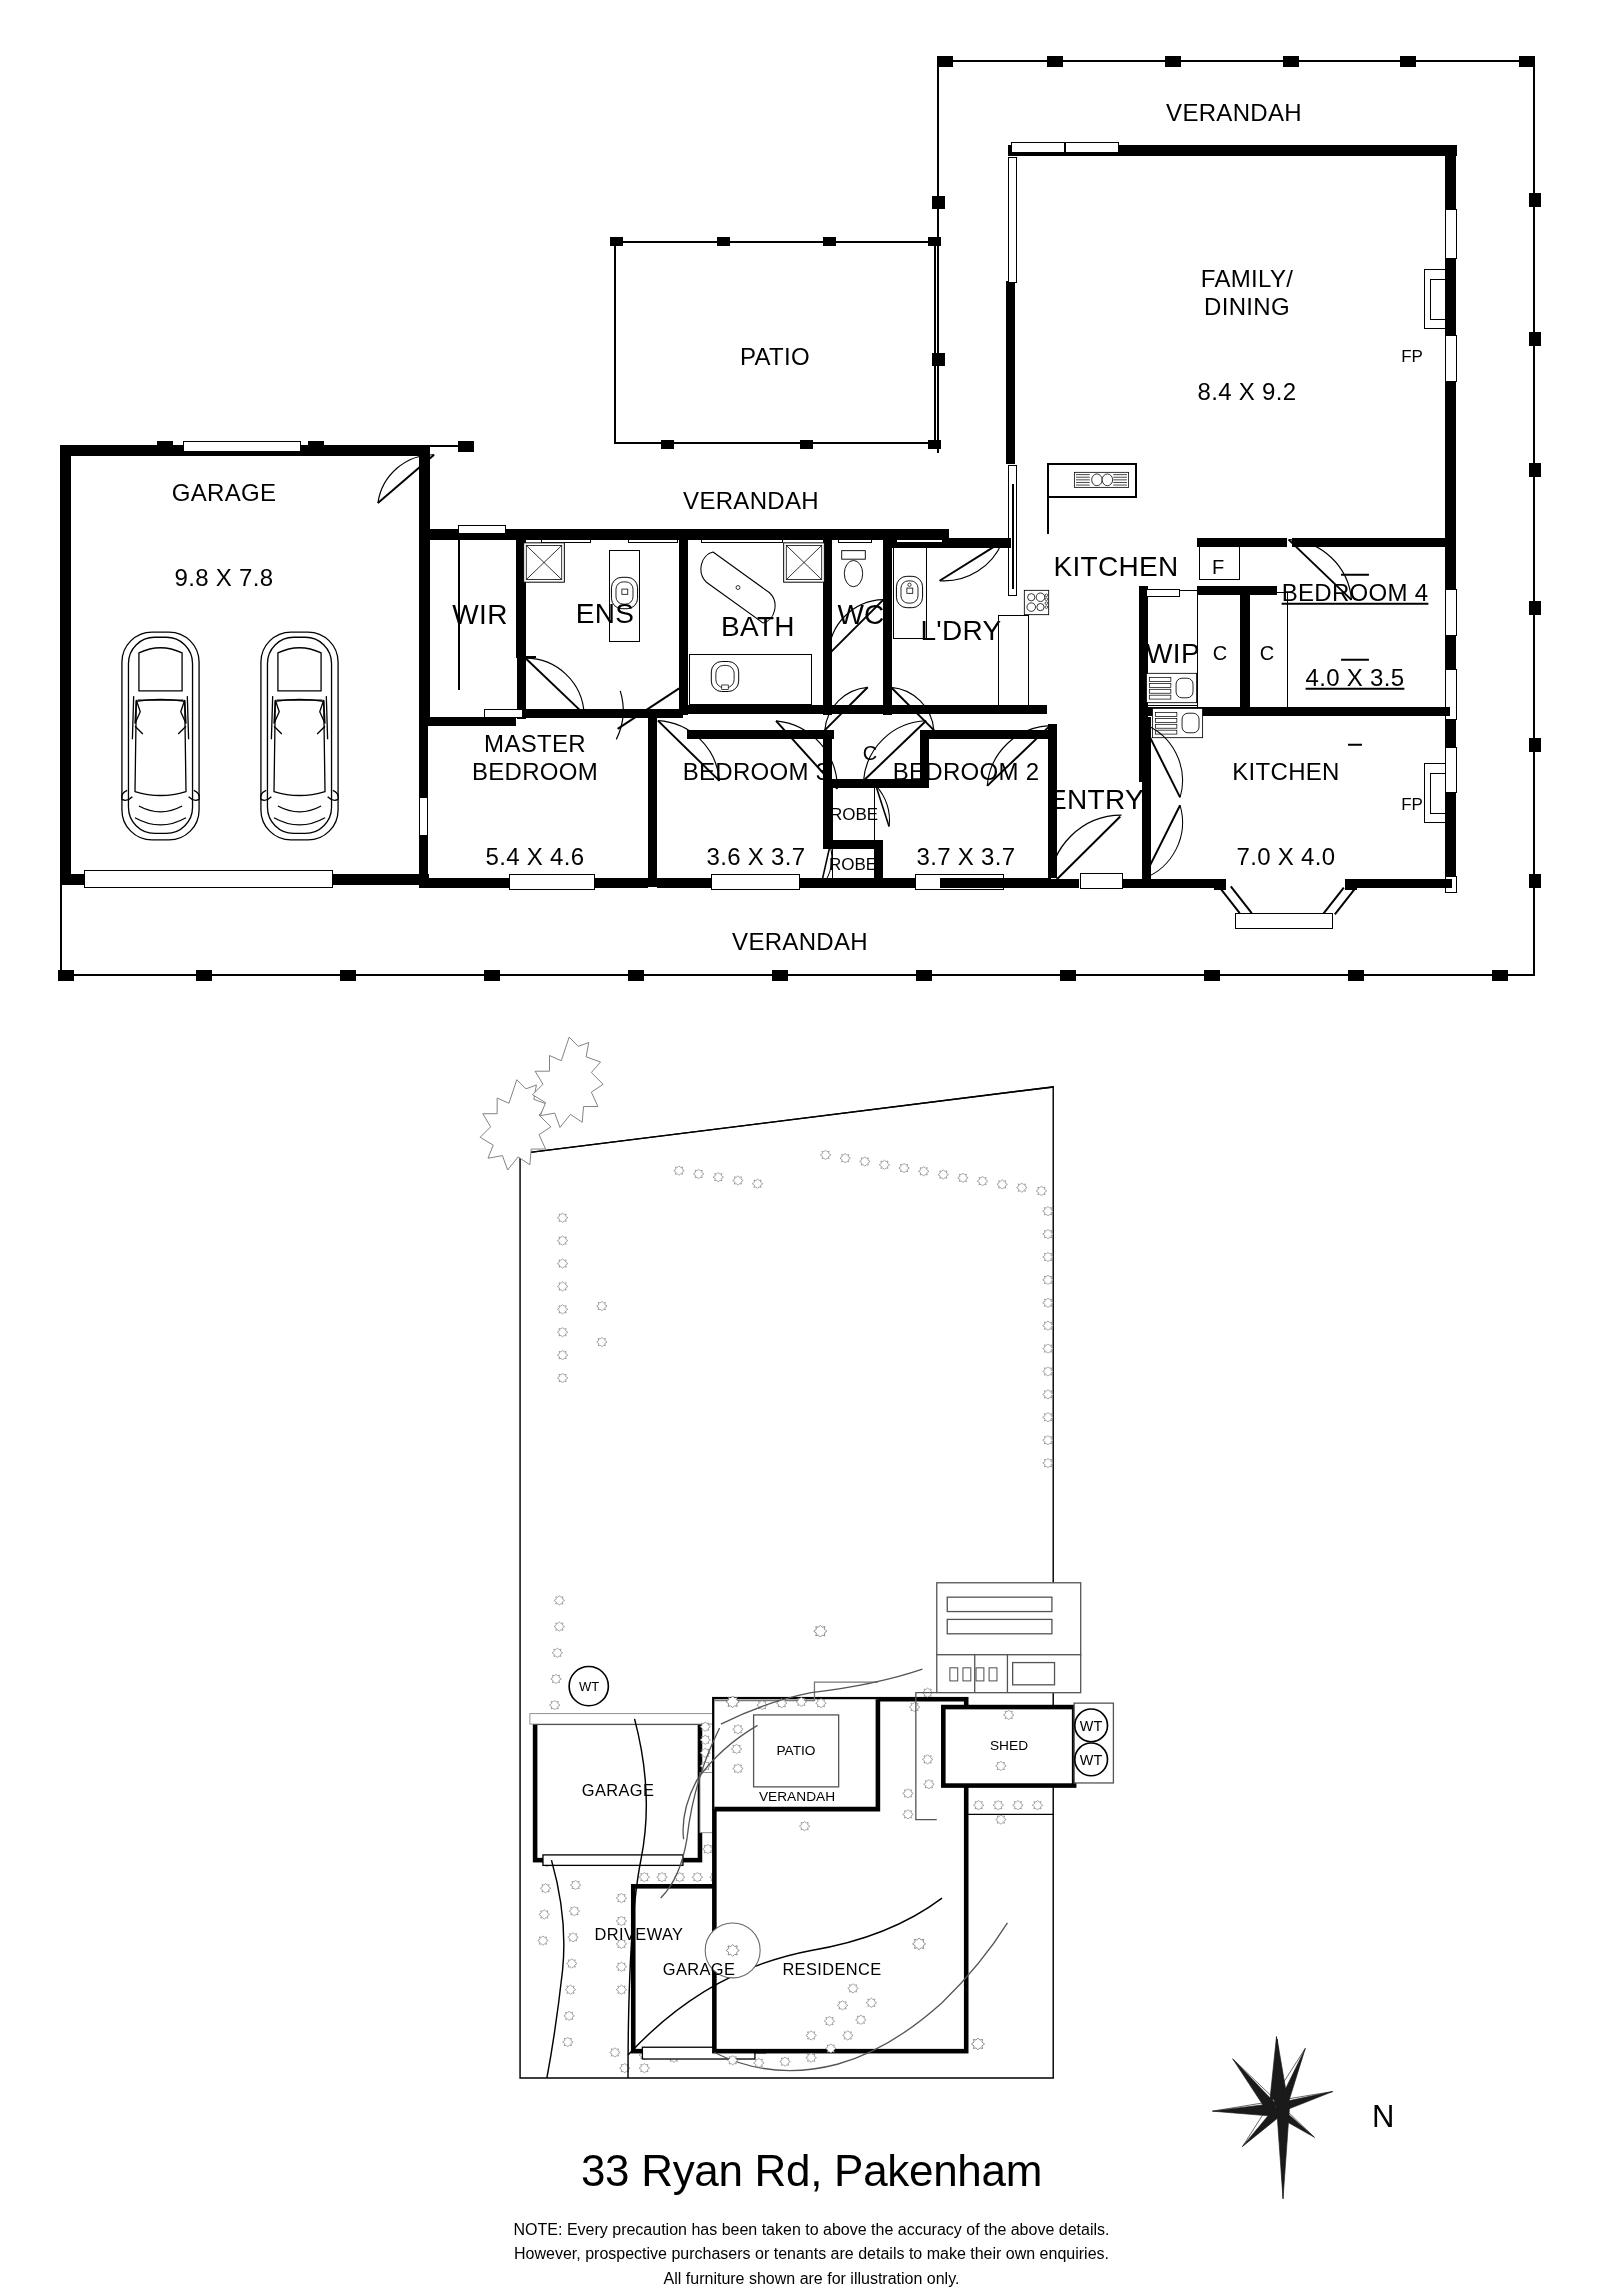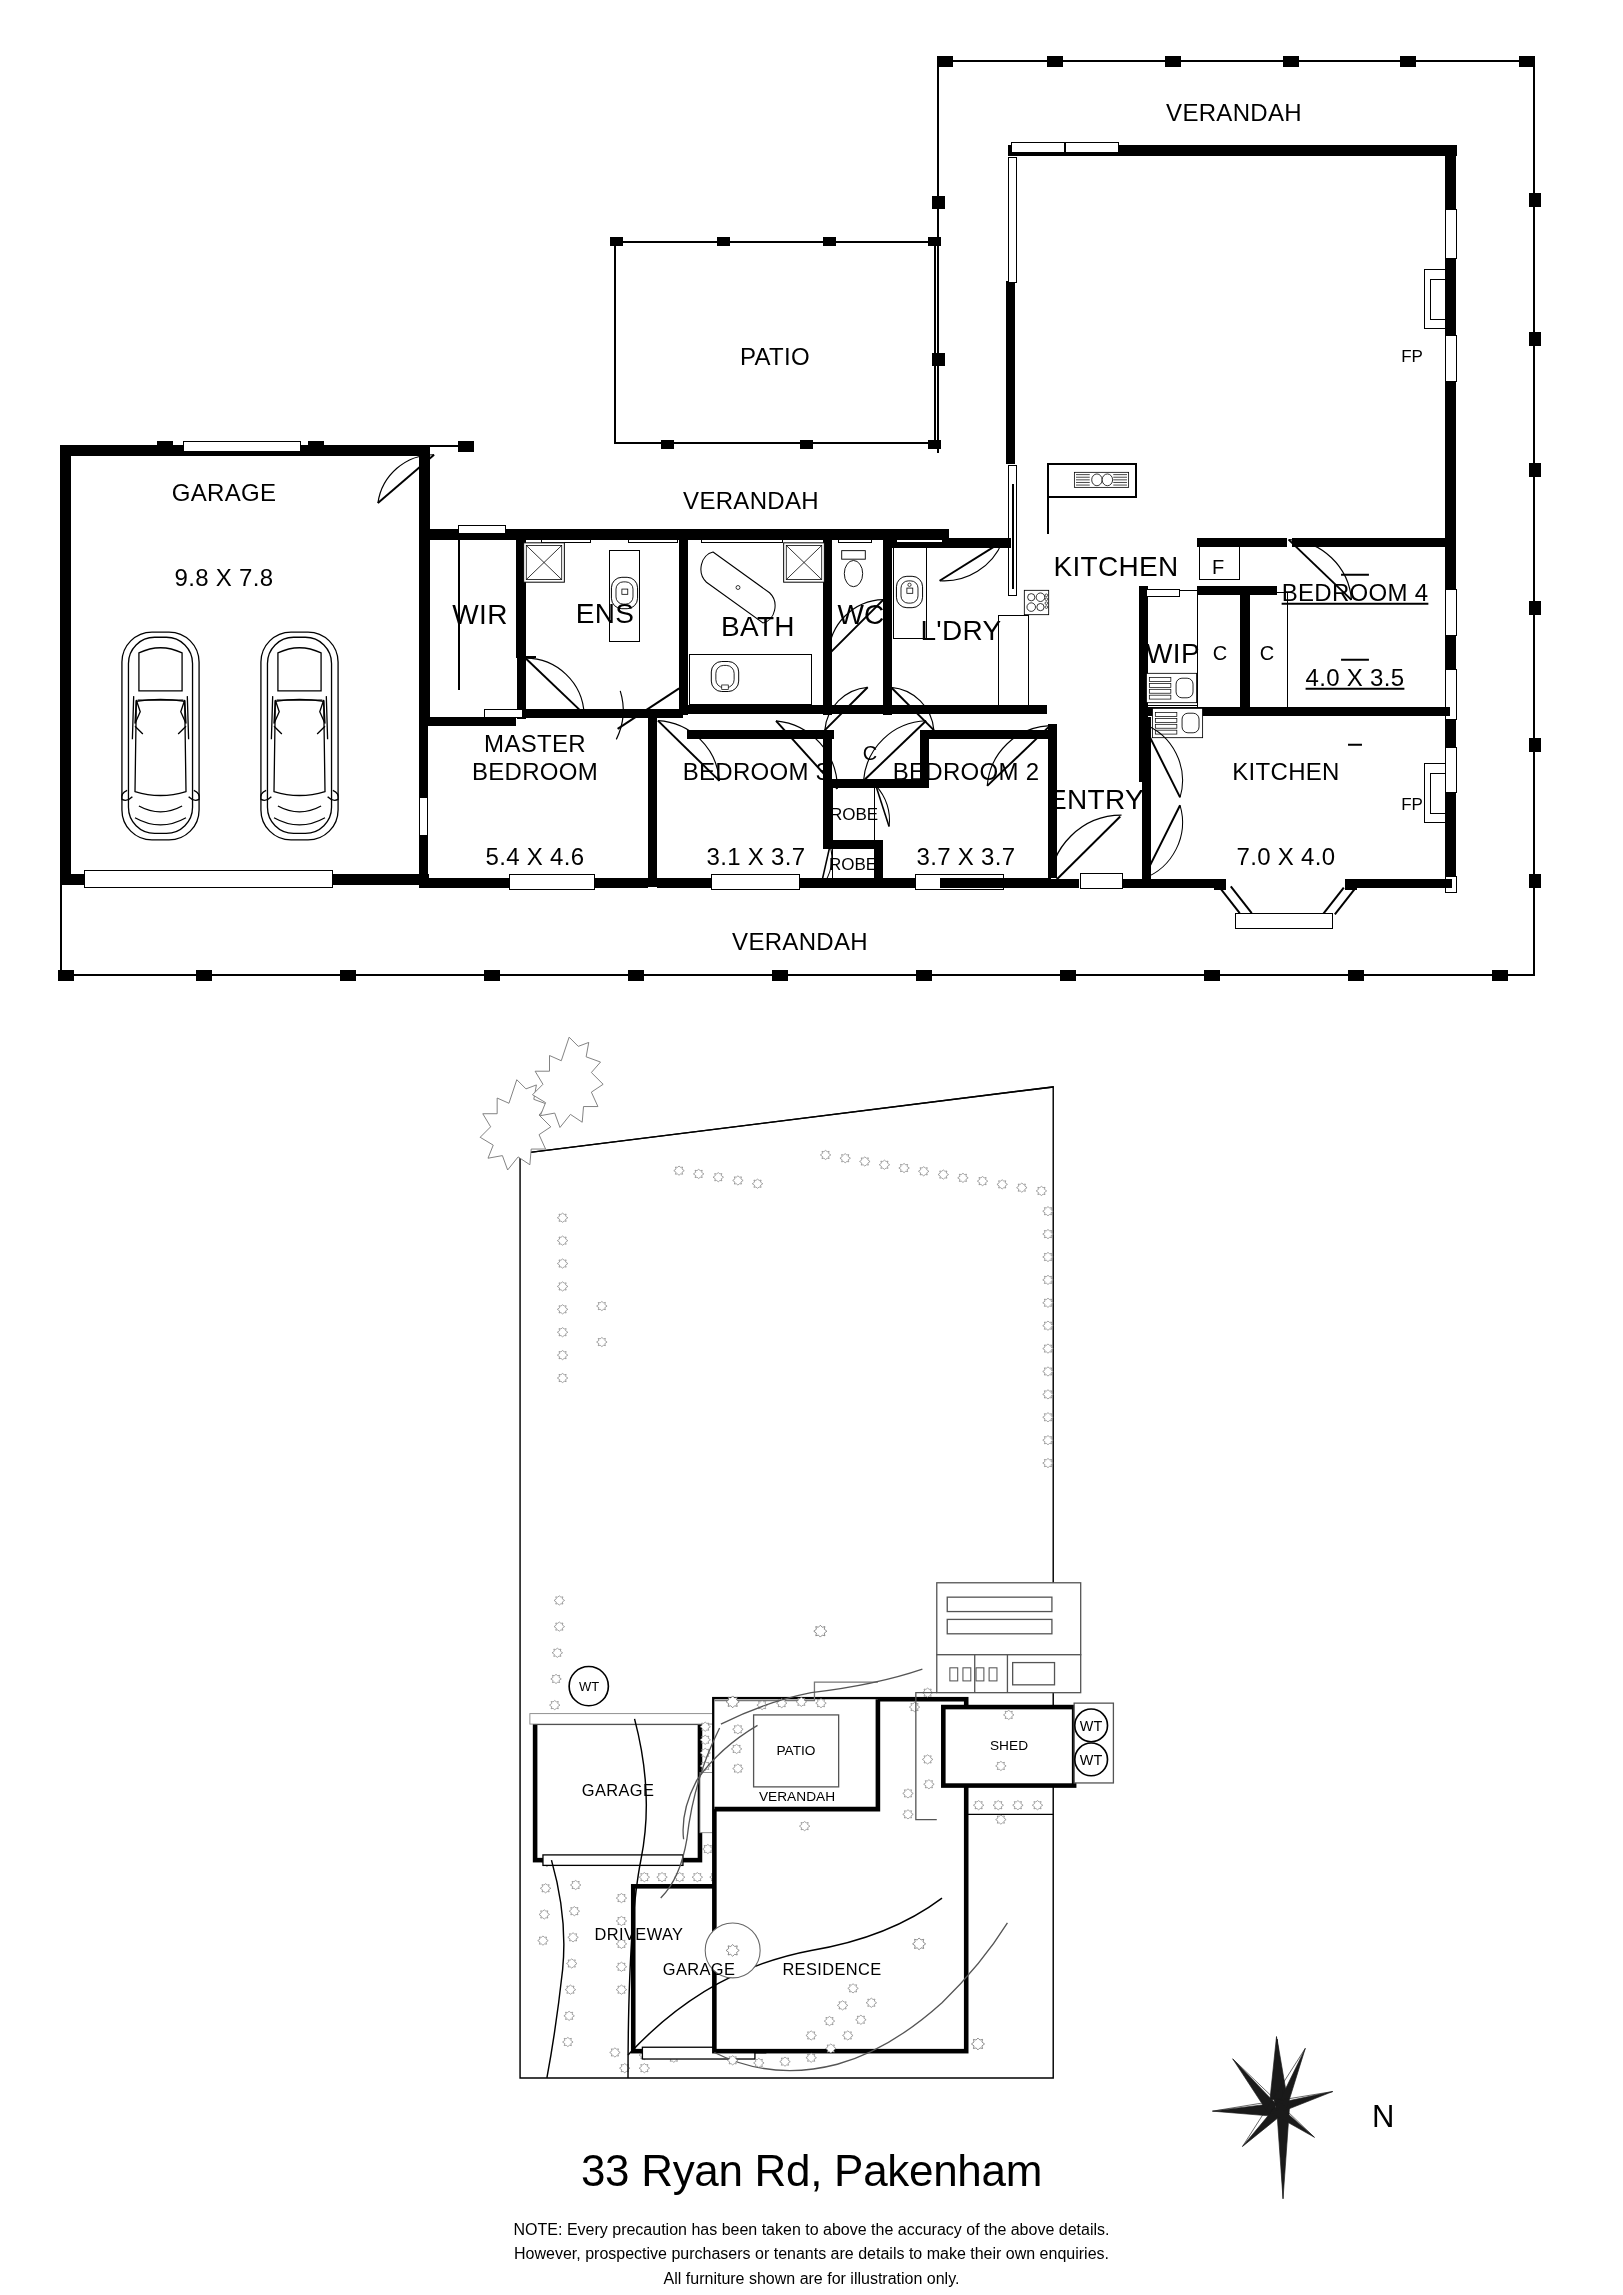--- a/index.html
+++ b/index.html
@@ -401,20 +401,25 @@
   <div class="line" style="left:832px;top:849px;width:1.3px;height:39px;"></div>
   <svg style="position:absolute;left:821px;top:782px;" width="72" height="108" viewBox="0 0 110 165">
     <path d="M84 6 A 76 76 0 0 1 104 68" fill="none" stroke="#000" stroke-width="1.6"></path>
     <line x1="84" y1="6" x2="104" y2="68" stroke="#000" stroke-width="2.4"></line>
     <path d="M14 98 A 66 66 0 0 1 2 158" fill="none" stroke="#000" stroke-width="1.6"></path>
     <line x1="14" y1="96" x2="0" y2="158" stroke="#000" stroke-width="2.4"></line>
   </svg>
 
   <div class="lbl c t-room" style="left:1234px;top:113px;"><span>VERANDAH</span></div>
 
+  <div class="lbl c t-room" style="left:1247px;top:335px;">
+    <div><span style="white-space:pre-line;">FAMILY/
+DINING</span></div>
+    <div>8.4 X 9.2</div>
+  </div>
   <div class="lbl c t-tiny rot" style="left:1412px;top:357px;">FP</div>
 
   <div class="lbl c t-room" style="left:775px;top:357px;">PATIO</div>
   <div class="lbl c t-room" style="left:751px;top:501px;">VERANDAH</div>
 
   <div class="lbl c t-room" style="left:224px;top:535px;">
     <div>GARAGE</div>
     <div>9.8 X 7.8</div>
   </div>
 
@@ -435,21 +440,21 @@
   </div>
 
   <div class="lbl c t-room" style="left:535px;top:800px;">
     <div><span style="white-space:pre-line;">MASTER
 BEDROOM</span></div>
     <div>5.4 X 4.6</div>
   </div>
 
   <div class="lbl c t-room" style="left:756px;top:814px;">
     <div>BEDROOM 3</div>
-    <div>3.1 X 3.7</div>
+    <div>3.6 X 3.7</div>
   </div>
 
   <div class="lbl c t-room" style="left:966px;top:814px;">
     <div>BEDROOM 2</div>
     <div>3.7 X 3.7</div>
   </div>
 
   <div class="lbl c t-small" style="left:870px;top:754px;">C</div>
   <div class="lbl c t-tiny rot" style="left:854px;top:815px;">ROBE</div>
   <div class="lbl c t-tiny rot" style="left:853px;top:865px;">ROBE</div>

